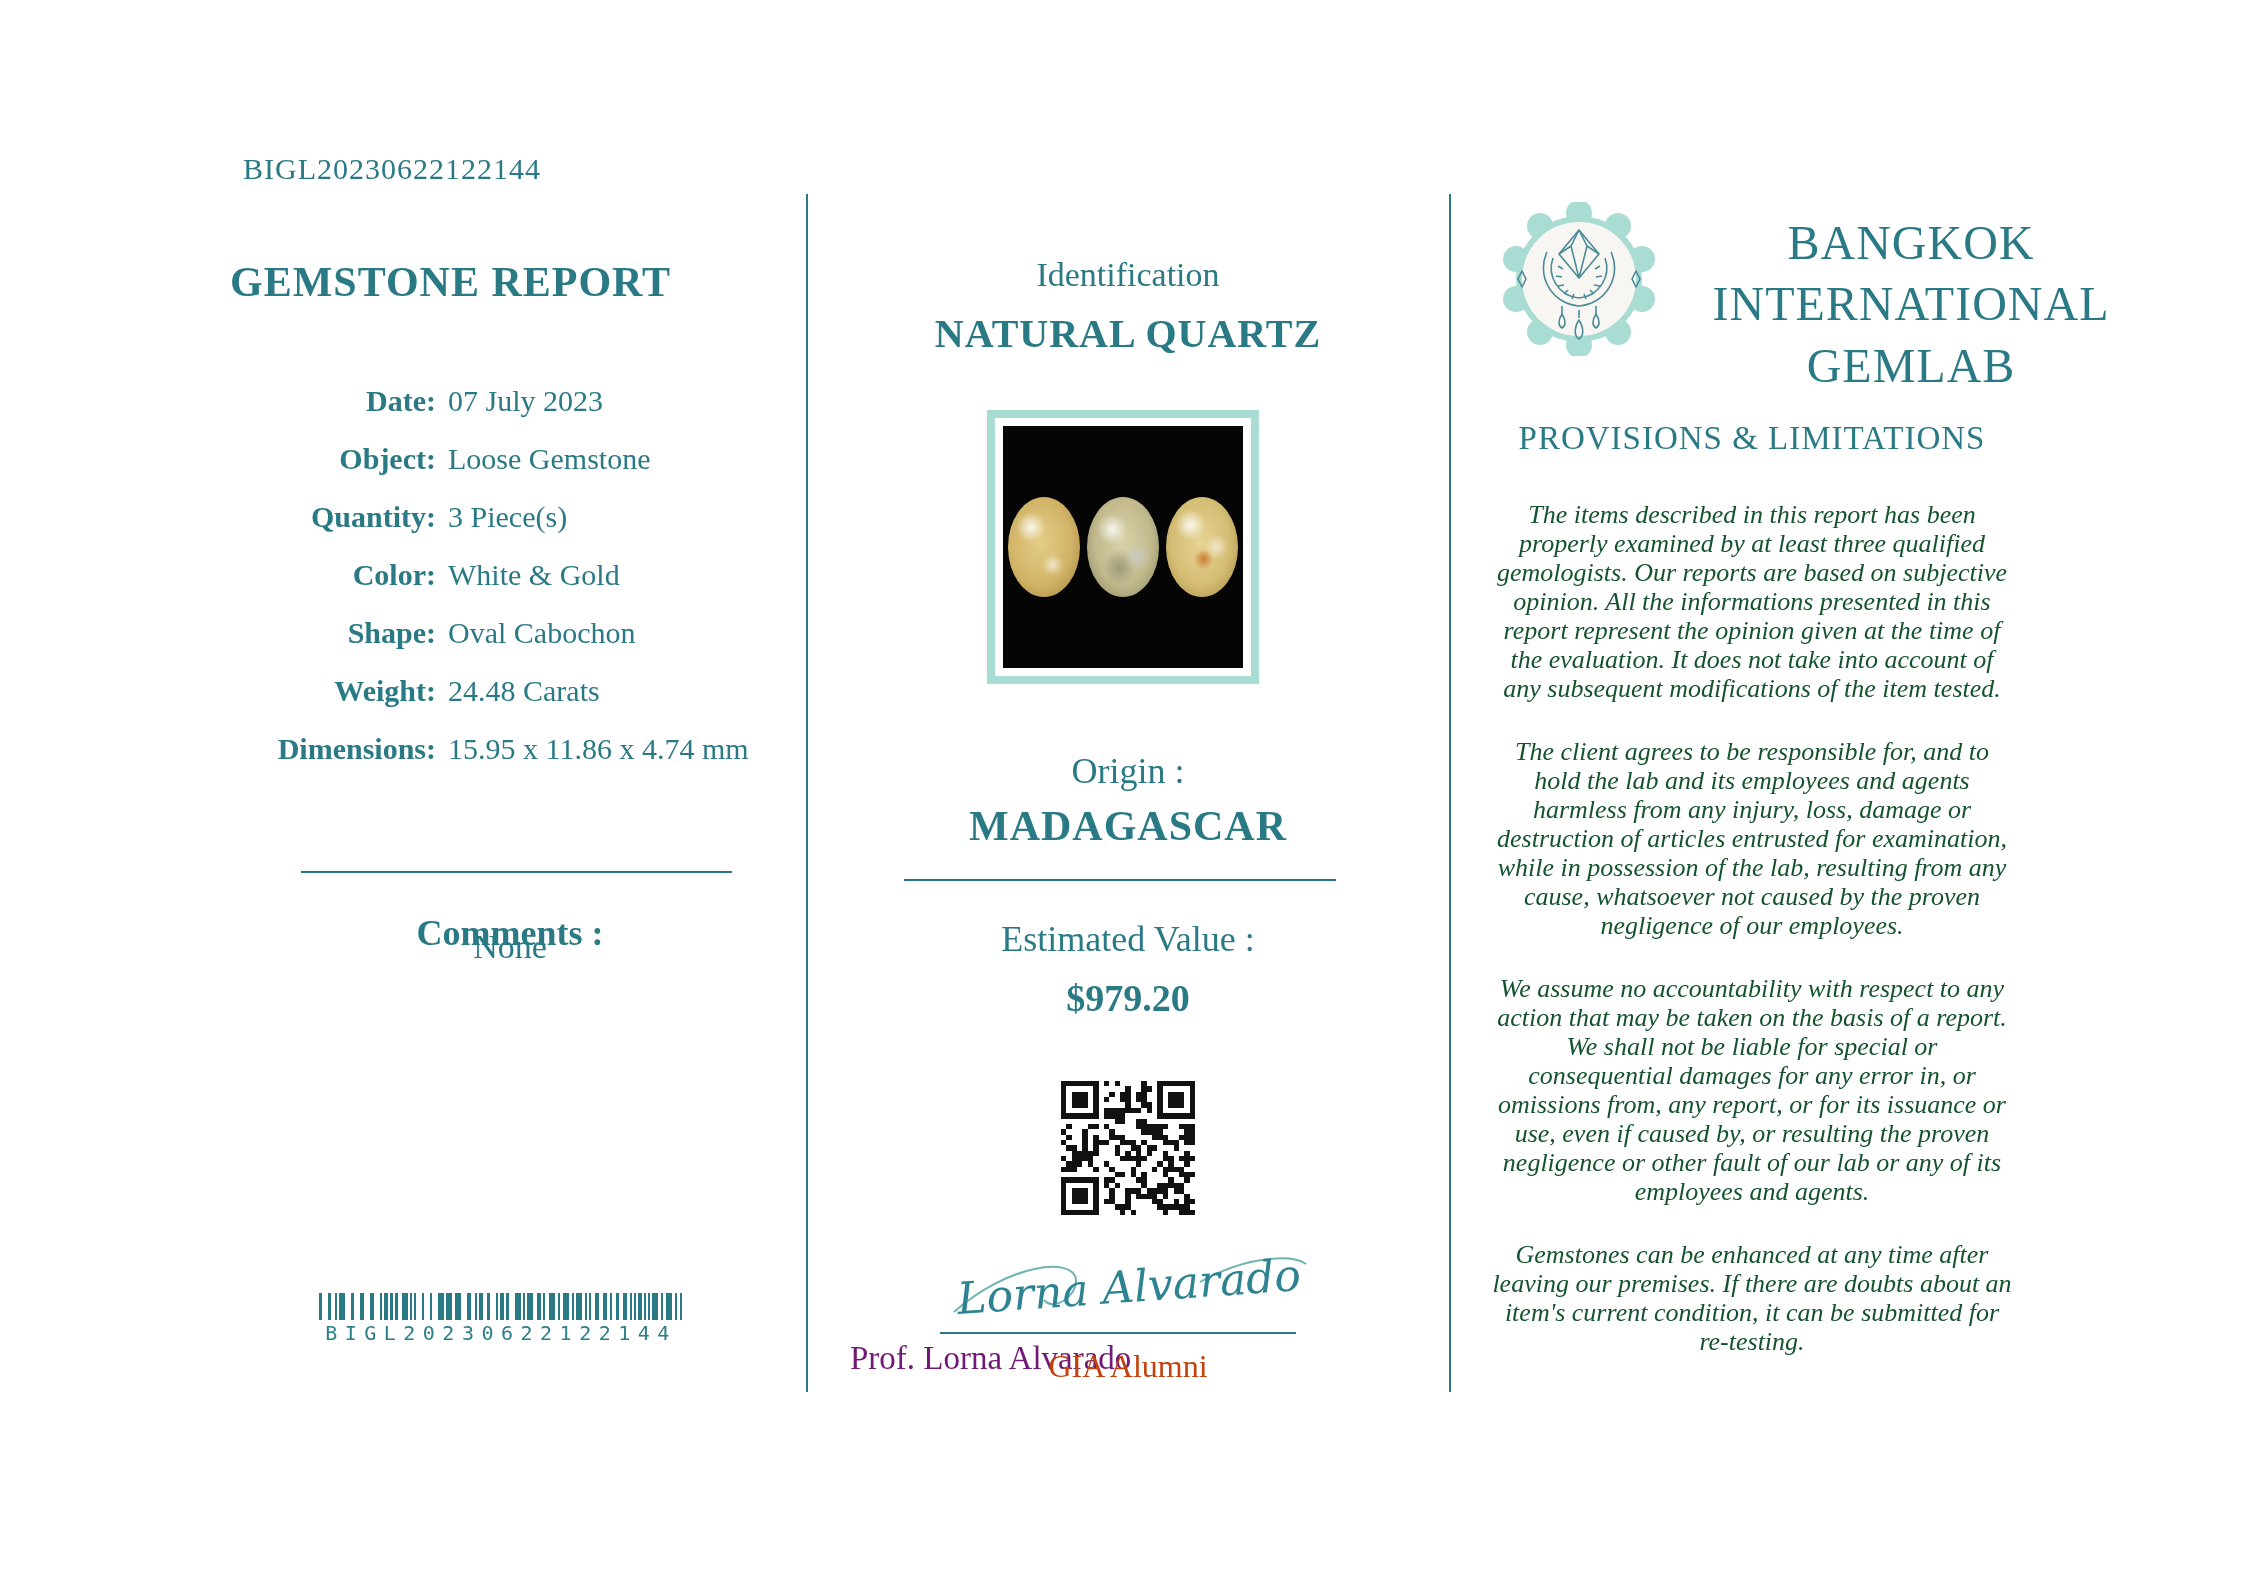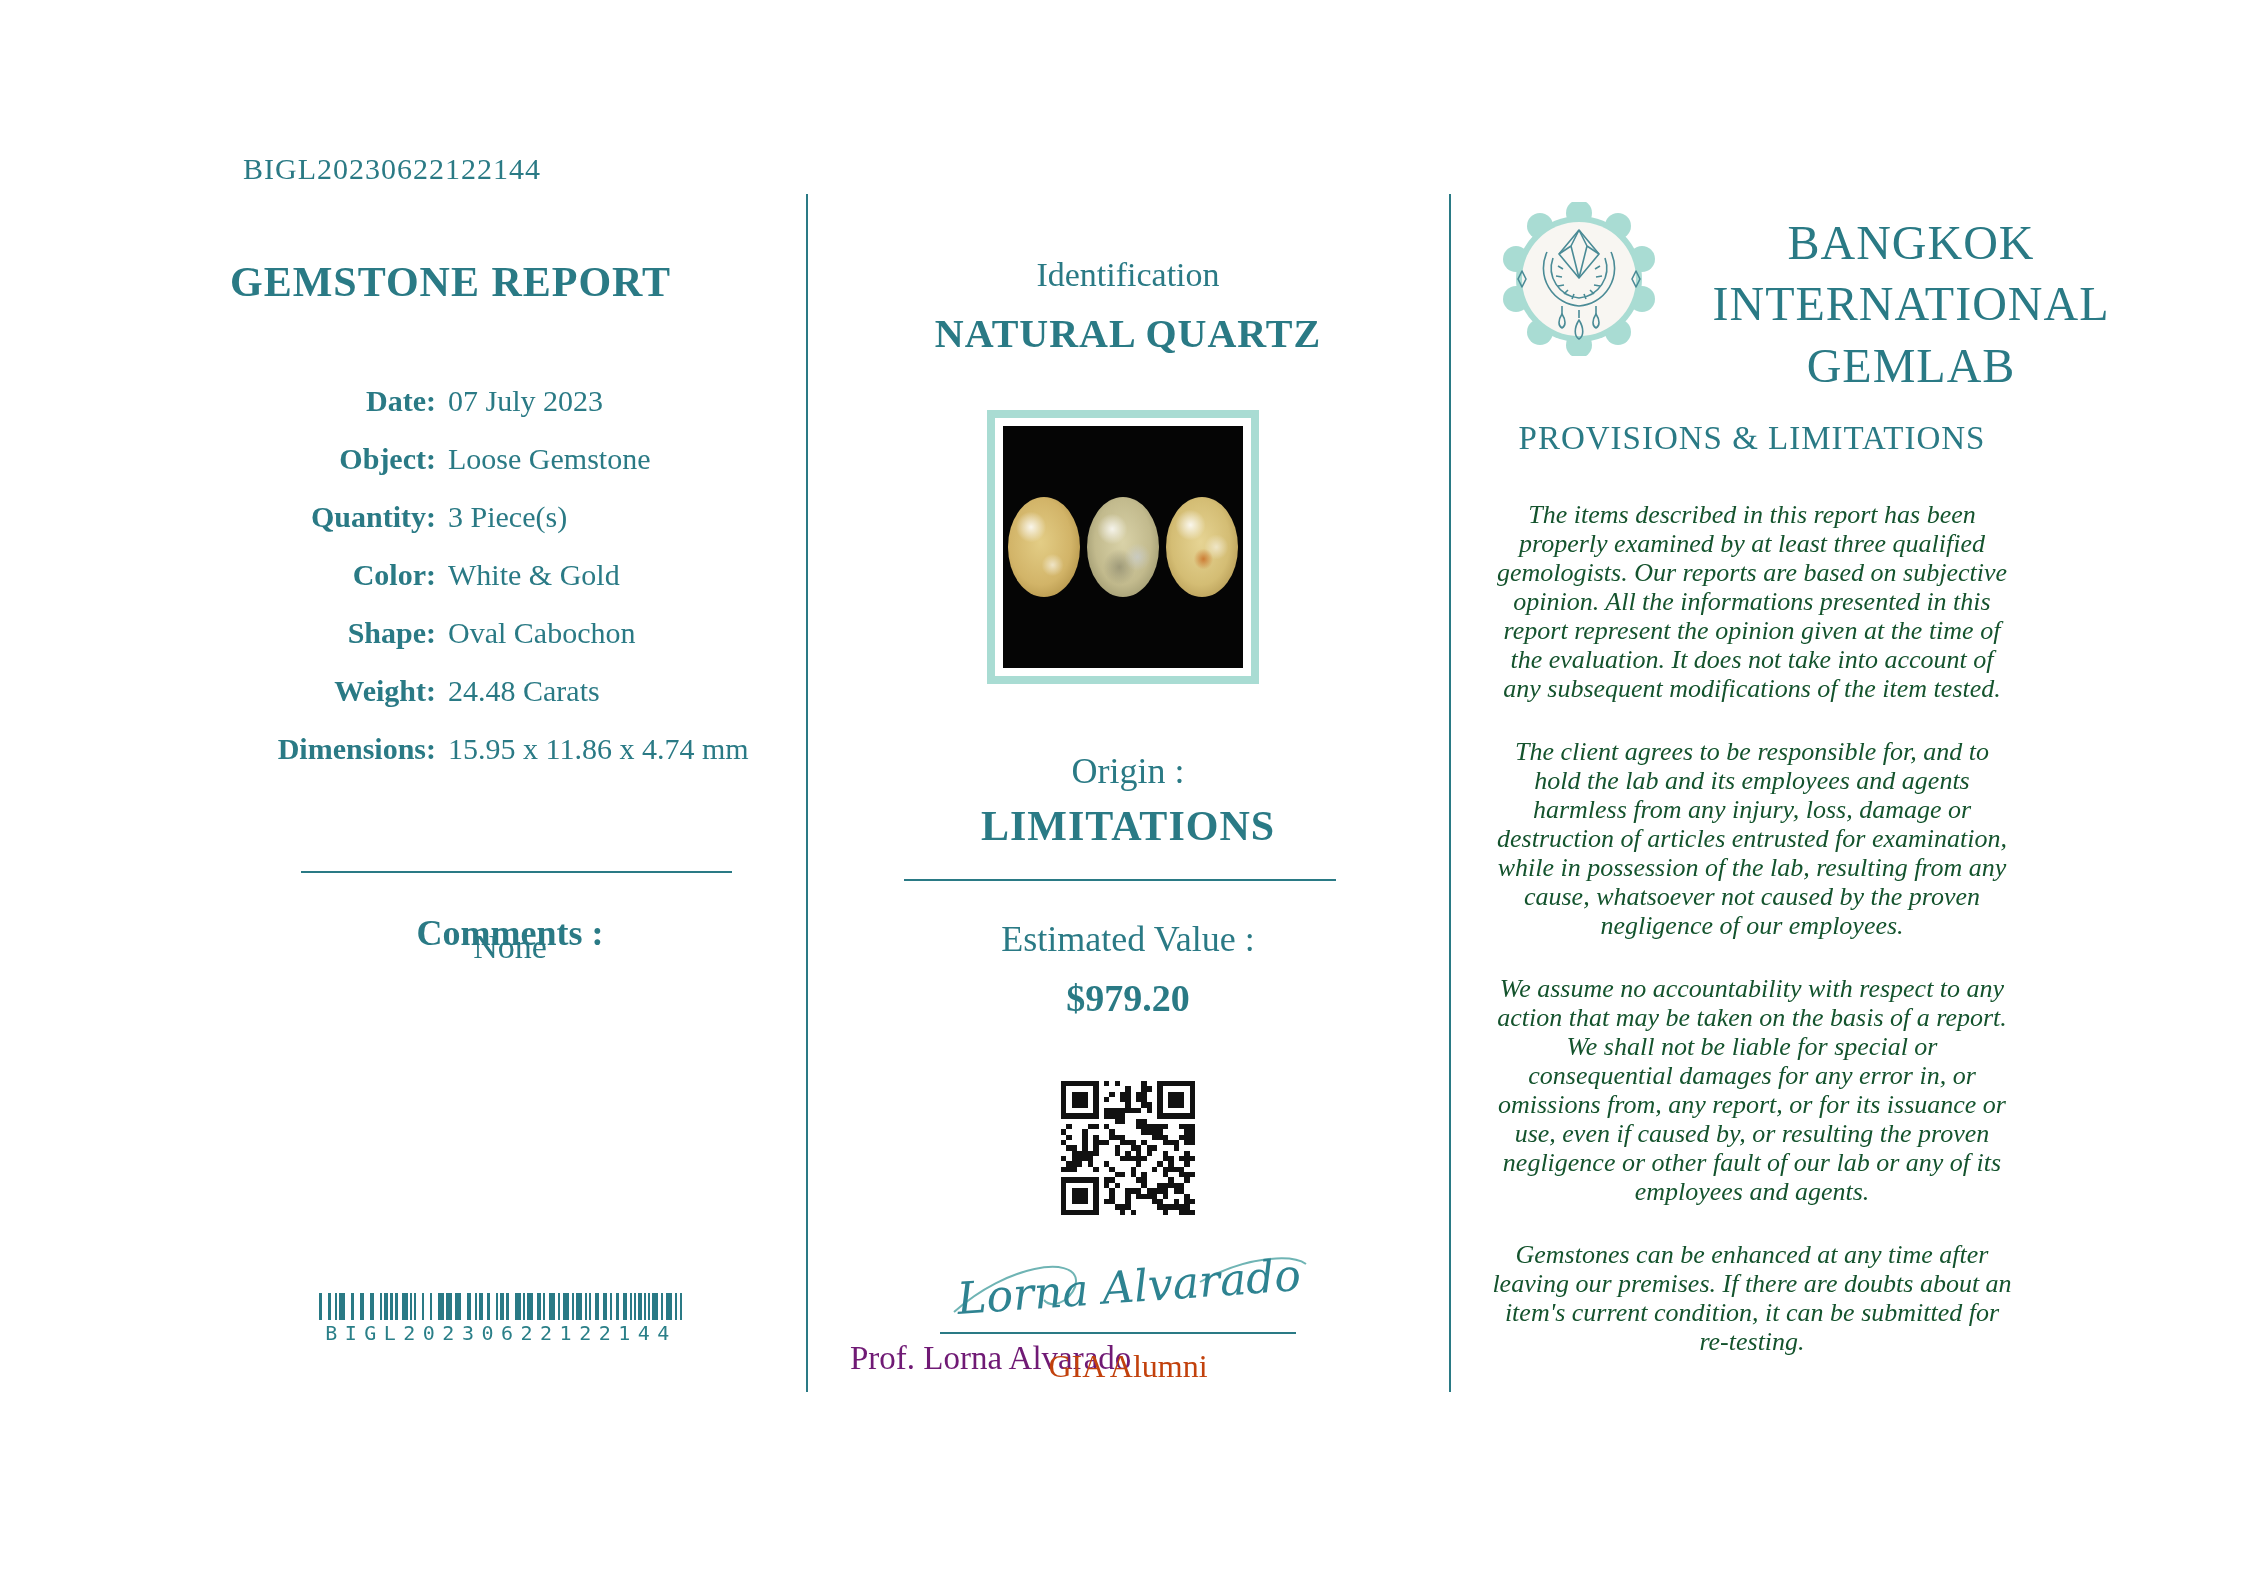--- a/index.html
+++ b/index.html
@@ -197,21 +197,21 @@
 
   <div class="gem-photo">
     <div class="gem-photo-inner">
       <div class="gem g1"></div>
       <div class="gem g2"></div>
       <div class="gem g3"></div>
     </div>
   </div>
 
   <div class="origin-label">Origin :</div>
-  <div class="origin-value">LIMITATIONS</div>
+  <div class="origin-value">MADAGASCAR</div>
 
   <div class="hrule rule2 abs"></div>
 
   <div class="est-label">Estimated Value :</div>
   <div class="est-value">$979.20</div>
 
   <svg id="qr" class="qr" viewBox="0 0 25 25" shape-rendering="crispEdges">
       <rect x="8" y="0" width="1" height="1" fill="#111"></rect>
       <rect x="10" y="0" width="1" height="1" fill="#111"></rect>
       <rect x="15" y="0" width="1" height="1" fill="#111"></rect>

